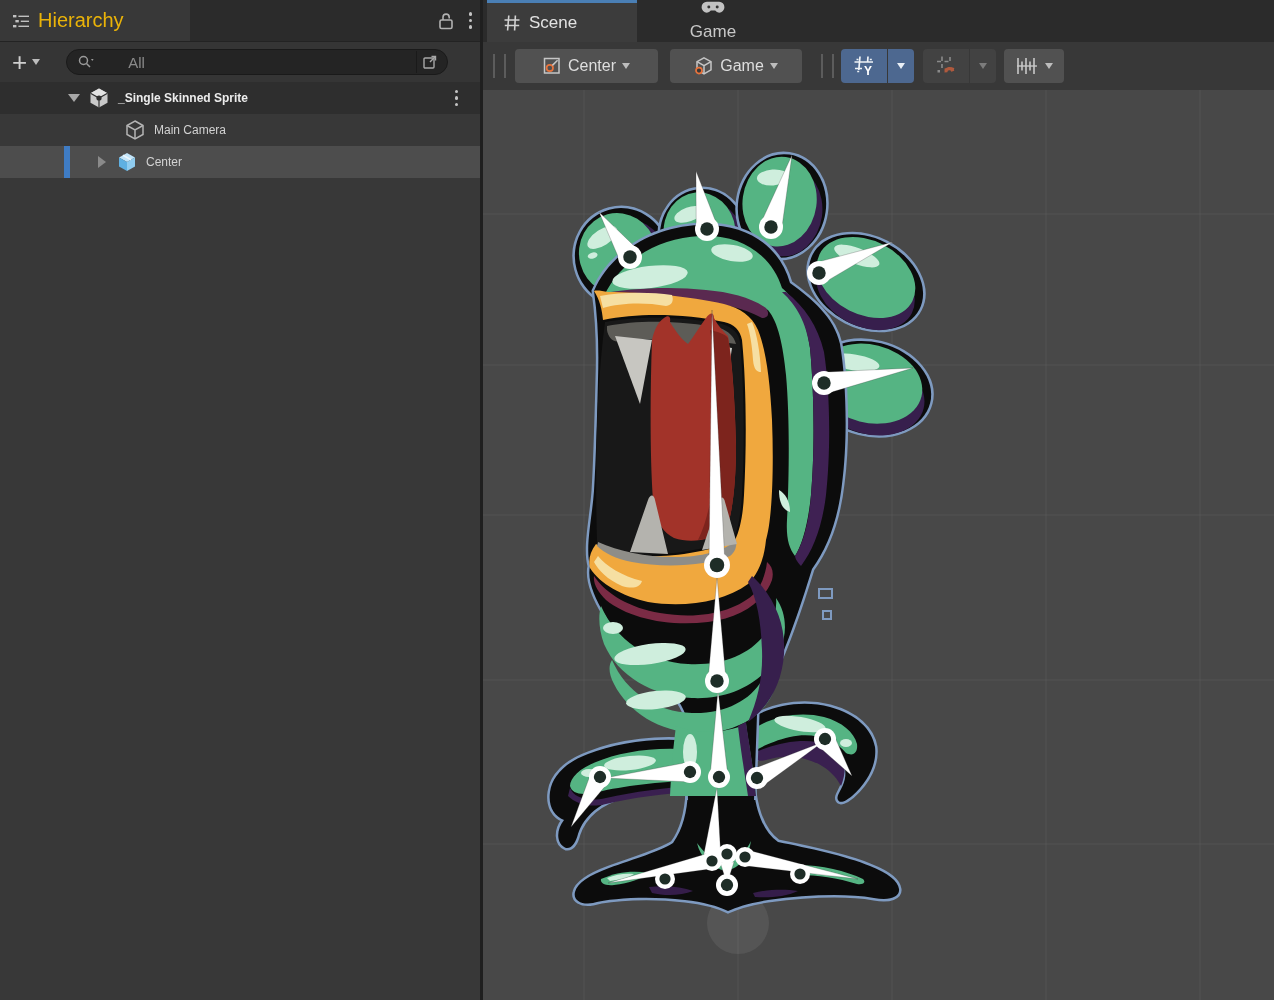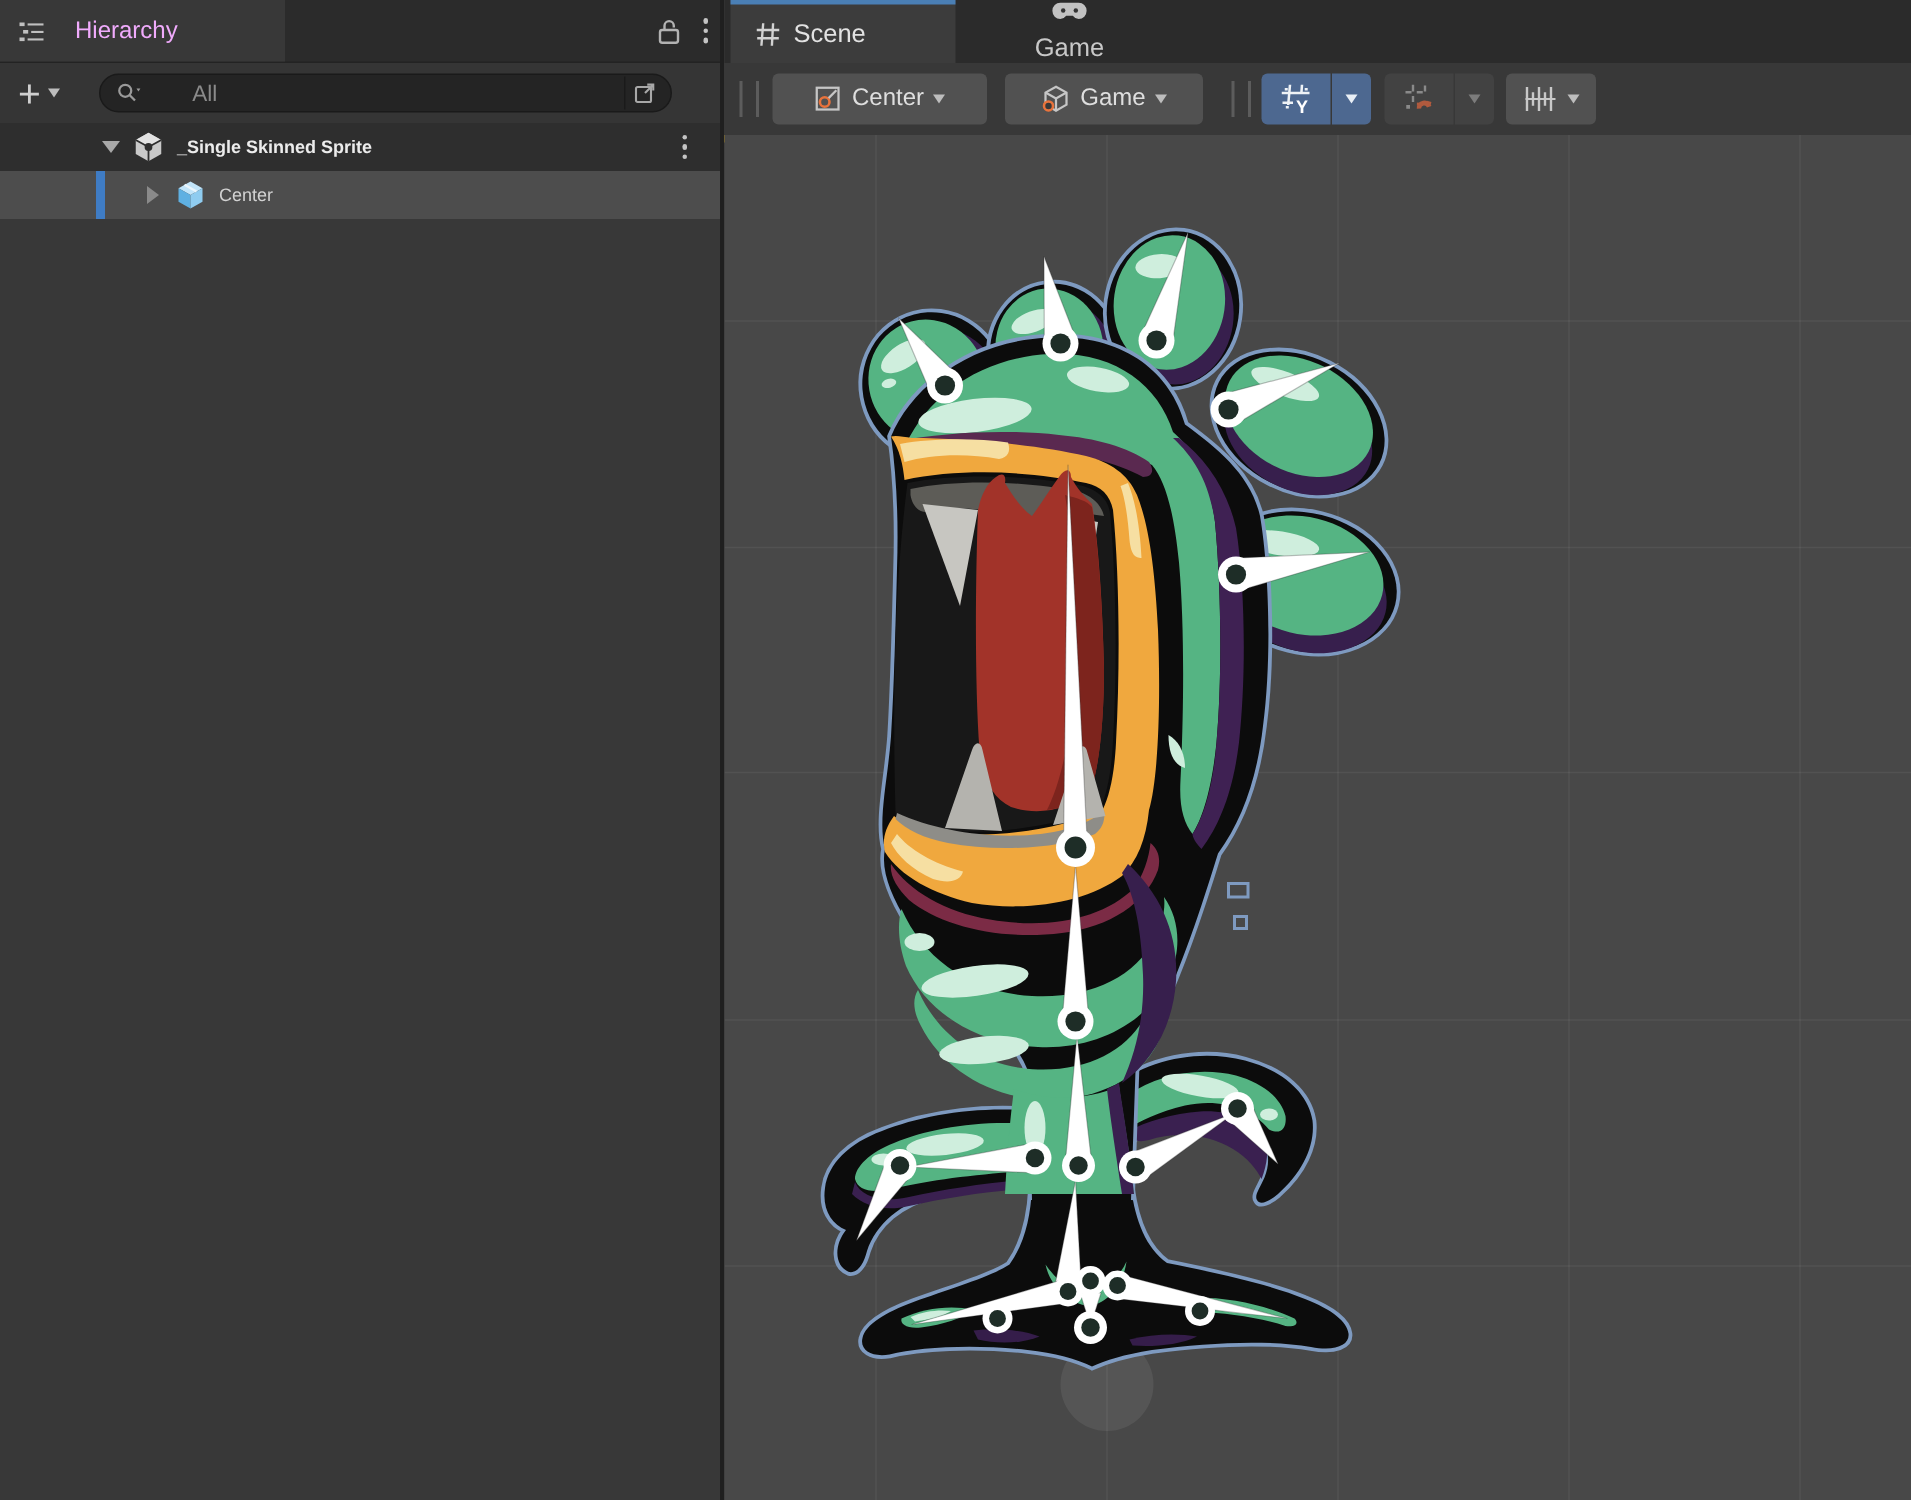--- a/index.html
+++ b/index.html
@@ -2,21 +2,21 @@
 <html><head>
 <meta charset="utf-8">
 <style>
   html,body{margin:0;padding:0;background:#383838;width:1274px;height:1000px;overflow:hidden;
     font-family:"Liberation Sans","DejaVu Sans",sans-serif;cursor:default;-webkit-user-select:none;user-select:none;}
   #root{position:relative;width:1274px;height:1000px;}
   
   #hierarchy-panel{position:absolute;left:0;top:0;width:480px;height:1000px;background:#383838;}
   .h-tabbar{position:absolute;left:0;top:0;width:480px;height:41px;background:#2b2b2b;border-bottom:1px solid #232323;}
   .h-tab{position:absolute;left:0;top:0;width:190px;height:41px;background:#383838;display:flex;align-items:center;gap:8px;padding-left:12px;box-sizing:border-box;}
-  .h-tab span{color:#f0abfc;font-size:16px;margin-left:12px;}
+  .h-tab span{color:#eab308;font-size:20px;}
   .h-tabbar-actions{position:absolute;right:8px;top:0;height:41px;display:flex;align-items:center;gap:14px;}
   .h-toolbar{position:absolute;left:0;top:42px;width:480px;height:40px;background:#353535;display:flex;align-items:center;}
   .add-btn{display:flex;align-items:center;gap:5px;margin-left:12px;color:#d2d2d2;}
   .add-plus{font-size:26px;line-height:20px;color:#cfcfcf;font-weight:400;}
   .search-field{margin-left:26px;width:382px;height:26px;background:#242424;border:1px solid #1a1a1a;border-radius:13px;display:flex;align-items:center;padding:0 4px 0 10px;box-sizing:border-box;gap:29px;}
   .search-field input{flex:1;background:transparent;border:none;outline:none;color:#cfcfcf;font-size:15px;font-family:inherit;}
   .search-field input::placeholder{color:#8a8a8a;opacity:1;}
   .search-ext{width:26px;height:22px;display:flex;align-items:center;justify-content:center;border-left:1px solid #1a1a1a;}
   .h-rows{position:absolute;left:0;top:82px;width:480px;}
   .h-row{position:relative;width:480px;height:32px;display:flex;align-items:center;}
@@ -112,20 +112,27 @@
           <circle cx="11" cy="11" r="2.6" fill="#2e2e2e"></circle>
         </svg>
         <span class="lbl" style="margin-left:8px;">_Single Skinned Sprite</span>
         <div class="kebab" style="margin-left:auto;margin-right:22px;">
             <i></i>
             <i></i>
             <i></i>
           </div>
       </div>
 
+      <div class="h-row">
+        <svg width="22" height="22" viewBox="0 0 22 22" style="margin-left:124px;">
+          <path d="M11 2 L19 6.5 V15.5 L11 20 L3 15.5 V6.5 Z" fill="none" stroke="#b4b4b4" stroke-width="1.5"></path>
+          <path d="M3 6.5 L11 11 L19 6.5 M11 11 V20" fill="none" stroke="#b4b4b4" stroke-width="1.5"></path>
+        </svg>
+        <span class="lbl" style="margin-left:8px;">Main Camera</span>
+      </div>
 
       <div class="h-row row-selected">
         <div class="sel-bar"></div>
         <div style="margin-left:98px;" class="tri-right"></div>
         <svg width="22" height="22" viewBox="0 0 22 22" style="margin-left:10px;">
           <path d="M11 2 L19 6.5 L11 11 L3 6.5 Z" fill="#c2e5fa"></path>
           <path d="M3 6.5 L11 11 V20 L3 15.5 Z" fill="#5fb0e2"></path>
           <path d="M19 6.5 L11 11 V20 L19 15.5 Z" fill="#8fccf0"></path>
           <path d="M7 4.2 L15 8.7" stroke="#eaf6fd" stroke-width="1.6"></path>
         </svg>

